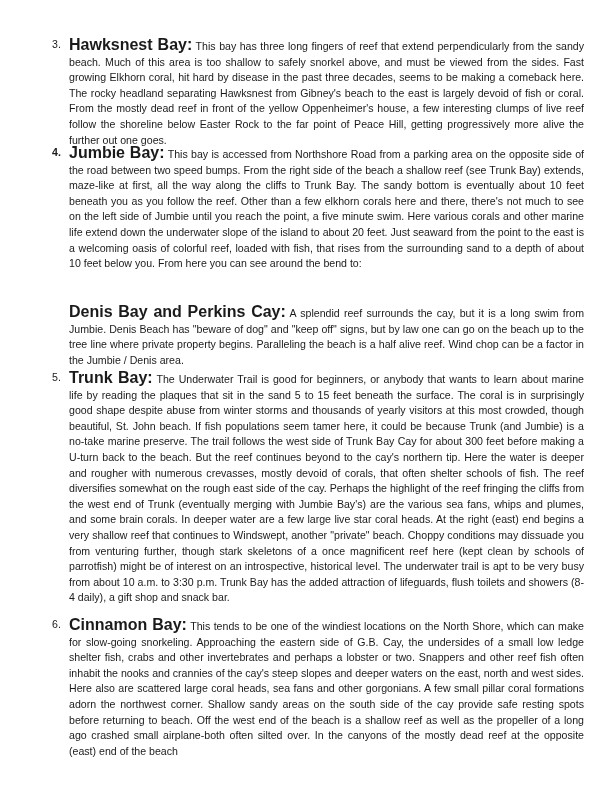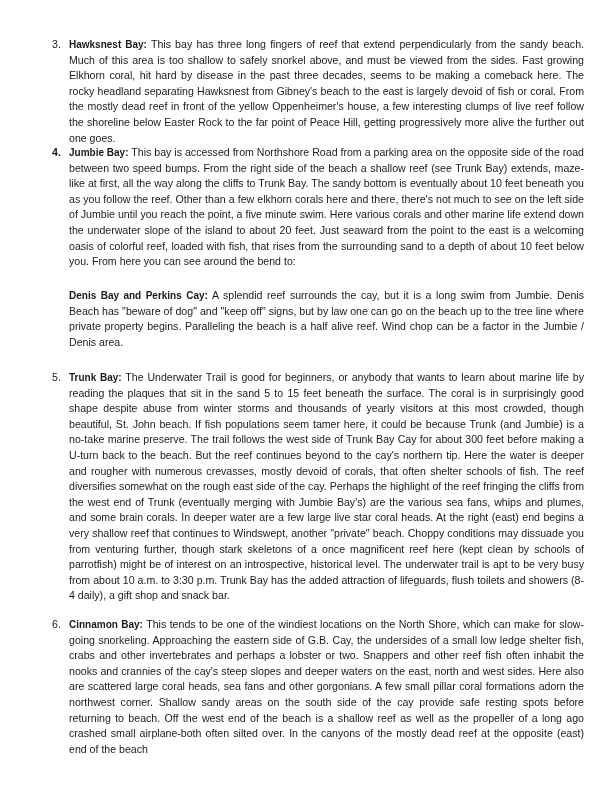--- a/index.html
+++ b/index.html
@@ -37,21 +37,21 @@
     }
     .num.bold {
       font-weight: bold;
     }
     .body {
       margin-left: 17px;
       text-align: justify;
     }
     .title {
       font-weight: bold;
-      font-size: 10px;
+      font-size: 16px;
     }
     .sub {
       position: absolute;
       left: 69px;
       width: 515px;
       text-align: justify;
     }
   </style>
 </head>
 <body>
@@ -65,21 +65,21 @@
     </div>
   </div>
 
   <div class="item" style="top:145px;">
     <span class="num bold">4.</span>
     <div class="body">
       <span class="title">Jumbie Bay:</span><span> This bay is accessed from Northshore Road from a parking area on the opposite side of the road between two speed bumps. From the right side of the beach a shallow reef (see Trunk Bay) extends, maze-like at first, all the way along the cliffs to Trunk Bay. The sandy bottom is eventually about 10 feet beneath you as you follow the reef. Other than a few elkhorn corals here and there, there's not much to see on the left side of Jumbie until you reach the point, a five minute swim. Here various corals and other marine life extend down the underwater slope of the island to about 20 feet. Just seaward from the point to the east is a welcoming oasis of colorful reef, loaded with fish, that rises from the surrounding sand to a depth of about 10 feet below you. From here you can see around the bend to:</span>
     </div>
   </div>
 
-  <div class="sub" style="top:288px;">
+  <div class="sub" style="top:304px;">
     <span class="title">Denis Bay and Perkins Cay:</span><span>  A splendid reef surrounds the cay, but it is a long swim from Jumbie. Denis Beach has "beware of dog" and "keep off" signs, but by law one can go on the beach up to the tree line where private property begins.  Paralleling the beach is a half alive reef.  Wind chop can be a factor in the Jumbie / Denis area.</span>
   </div>
 
   <div class="item" style="top:370px;">
     <span class="num">5.</span>
     <div class="body">
       <span class="title">Trunk Bay:</span><span> The Underwater Trail is good for beginners, or anybody that wants to learn about marine life by reading the plaques that sit in the sand 5 to 15 feet beneath the surface. The coral is in surprisingly good shape despite abuse from winter storms and thousands of yearly visitors at this most crowded, though beautiful, St. John beach. If fish populations seem tamer here, it could be because Trunk (and Jumbie) is a no-take marine preserve.  The trail follows the west side of Trunk Bay Cay for about 300 feet before making a U-turn back to the beach. But the reef continues beyond to the cay's northern tip. Here the water is deeper and rougher with numerous crevasses, mostly devoid of corals, that often shelter schools of fish. The reef diversifies somewhat on the rough east side of the cay.  Perhaps the highlight of the reef fringing the cliffs from the west end of Trunk (eventually merging with Jumbie Bay's) are the various sea fans, whips and plumes, and some brain corals. In deeper water are a few large live star coral heads. At the right (east) end begins a very shallow reef that continues to Windswept, another "private" beach. Choppy conditions may dissuade you from venturing further, though stark skeletons of a once magnificent reef here (kept clean by schools of parrotfish) might be of interest on an introspective, historical level. The underwater trail is apt to be very busy from about 10 a.m. to 3:30 p.m. Trunk Bay has the added attraction of lifeguards, flush toilets and showers (8-4 daily), a gift shop and snack bar.</span>
     </div>
   </div>
 

